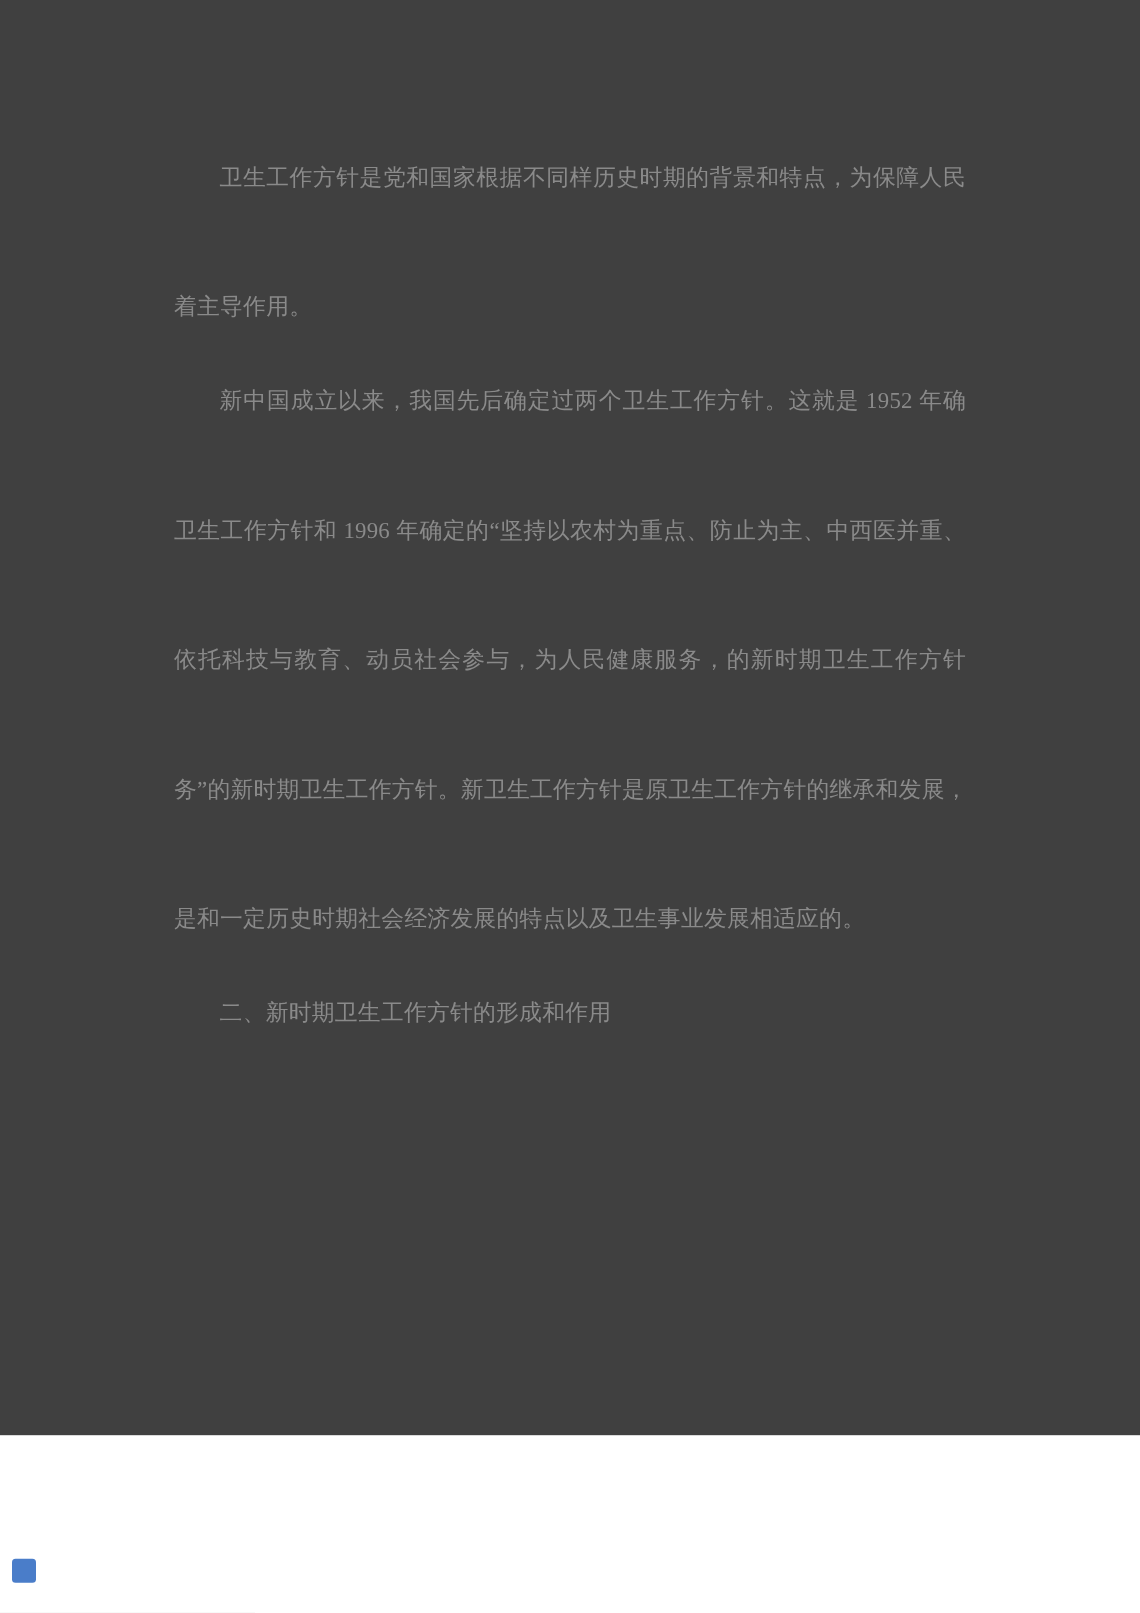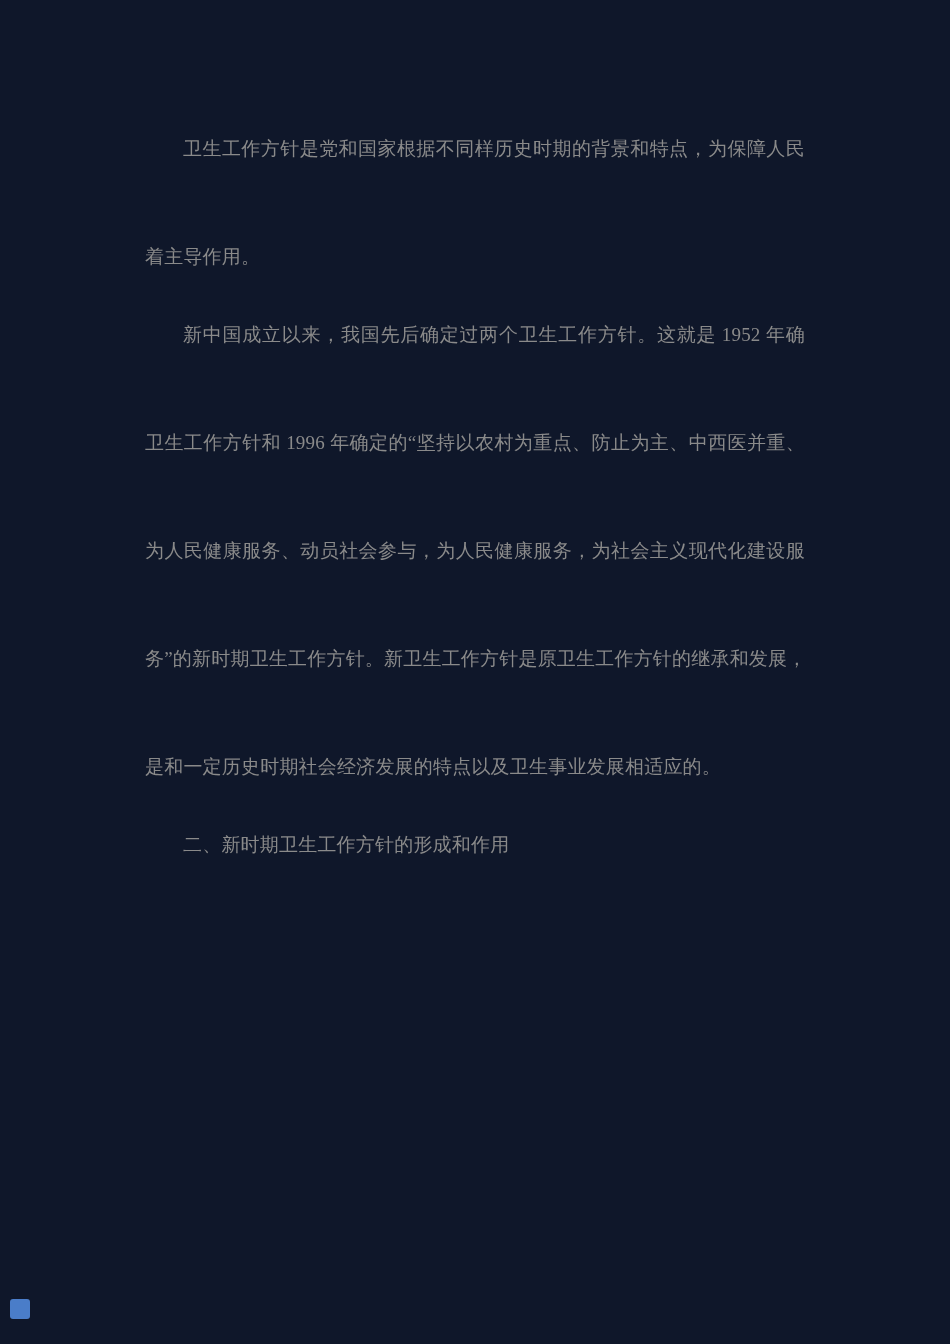--- a/index.html
+++ b/index.html
@@ -11,22 +11,22 @@
     width: 950px;
     height: 1344px;
     position: relative;
     overflow: hidden;
     font-family: "Liberation Sans", sans-serif;
   }
   .doc-page {
     position: absolute;
     left: 0; top: 0;
     width: 950px;
-    height: 1344px;
-    background: #0f172a;
+    height: 1196px;
+    background: #404040;
   }
   .doc-body {
     position: absolute;
     left: 145px;
     top: 95px;
     width: 660px;
   }
   .para {
     margin: 0;
     padding: 0;
@@ -66,21 +66,21 @@
 
 <div class="doc-page">
   <div class="doc-body" id="doc-body">
       <div class="para">
         <div class="line indent fill">卫生工作方针是党和国家根据不同样历史时期的背景和特点，为保障人民</div>
         <div class="line">着主导作用。</div>
       </div>
       <div class="para">
         <div class="line indent fill">新中国成立以来，我国先后确定过两个卫生工作方针。这就是 1952 年确</div>
         <div class="line fill">卫生工作方针和 1996 年确定的“坚持以农村为重点、防止为主、中西医并重、</div>
-        <div class="line fill">为人民健康服务、动员社会参与，为人民健康服务，为社会主义现代化建设服</div>
+        <div class="line fill">依托科技与教育、动员社会参与，为人民健康服务，的新时期卫生工作方针</div>
         <div class="line fill">务”的新时期卫生工作方针。新卫生工作方针是原卫生工作方针的继承和发展，</div>
         <div class="line">是和一定历史时期社会经济发展的特点以及卫生事业发展相适应的。</div>
       </div>
       <div class="para">
         <div class="line indent">二、新时期卫生工作方针的形成和作用</div>
       </div>
     </div>
   <div class="corner-marker" style="background-color: rgb(74, 125, 201);"></div>
 </div>
 

